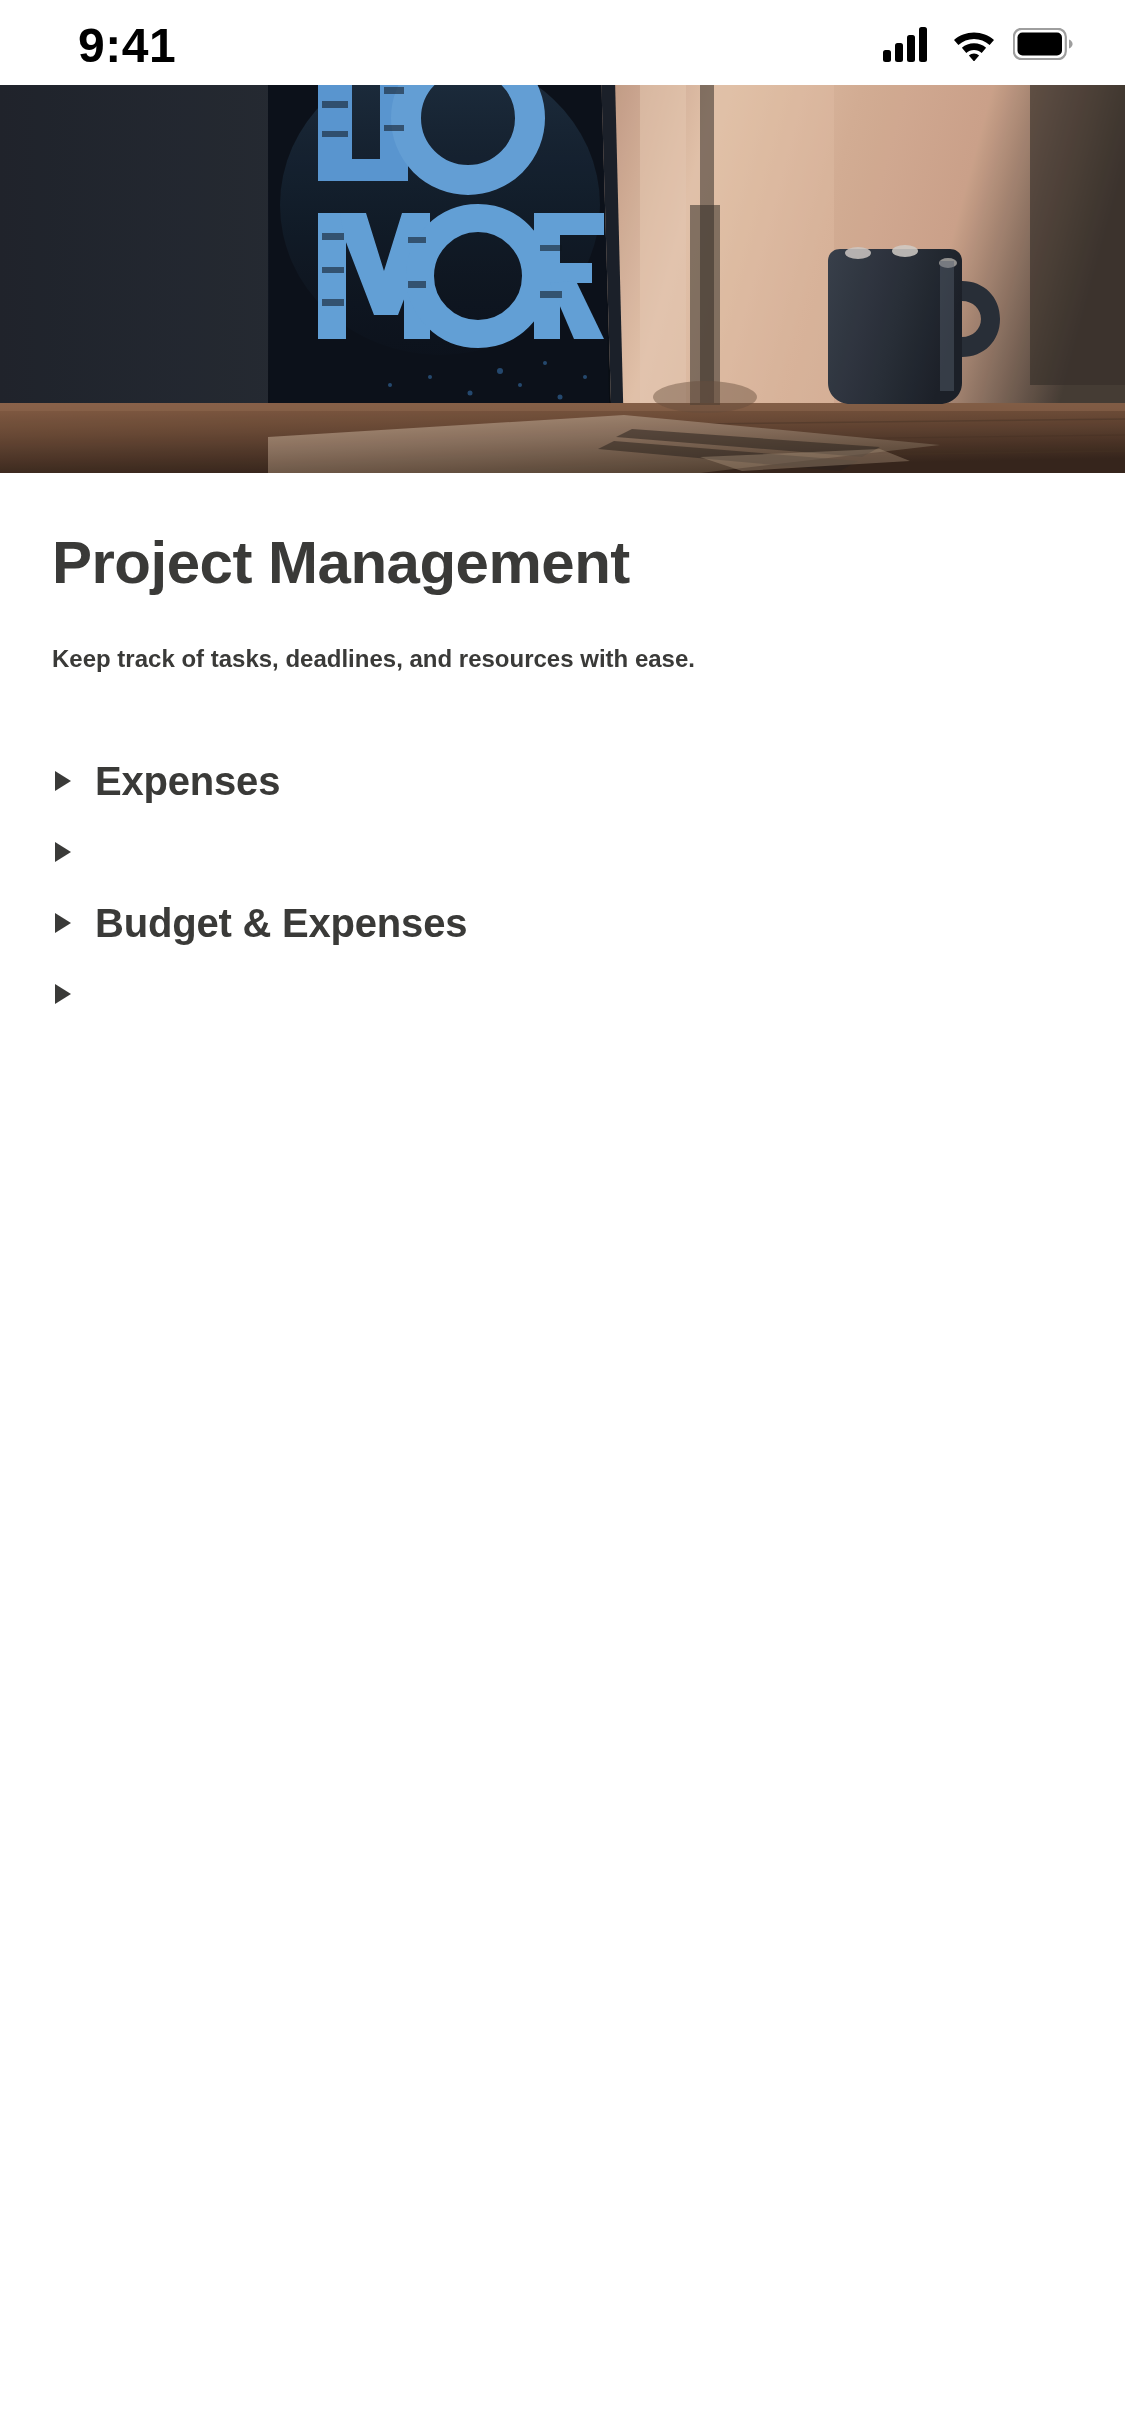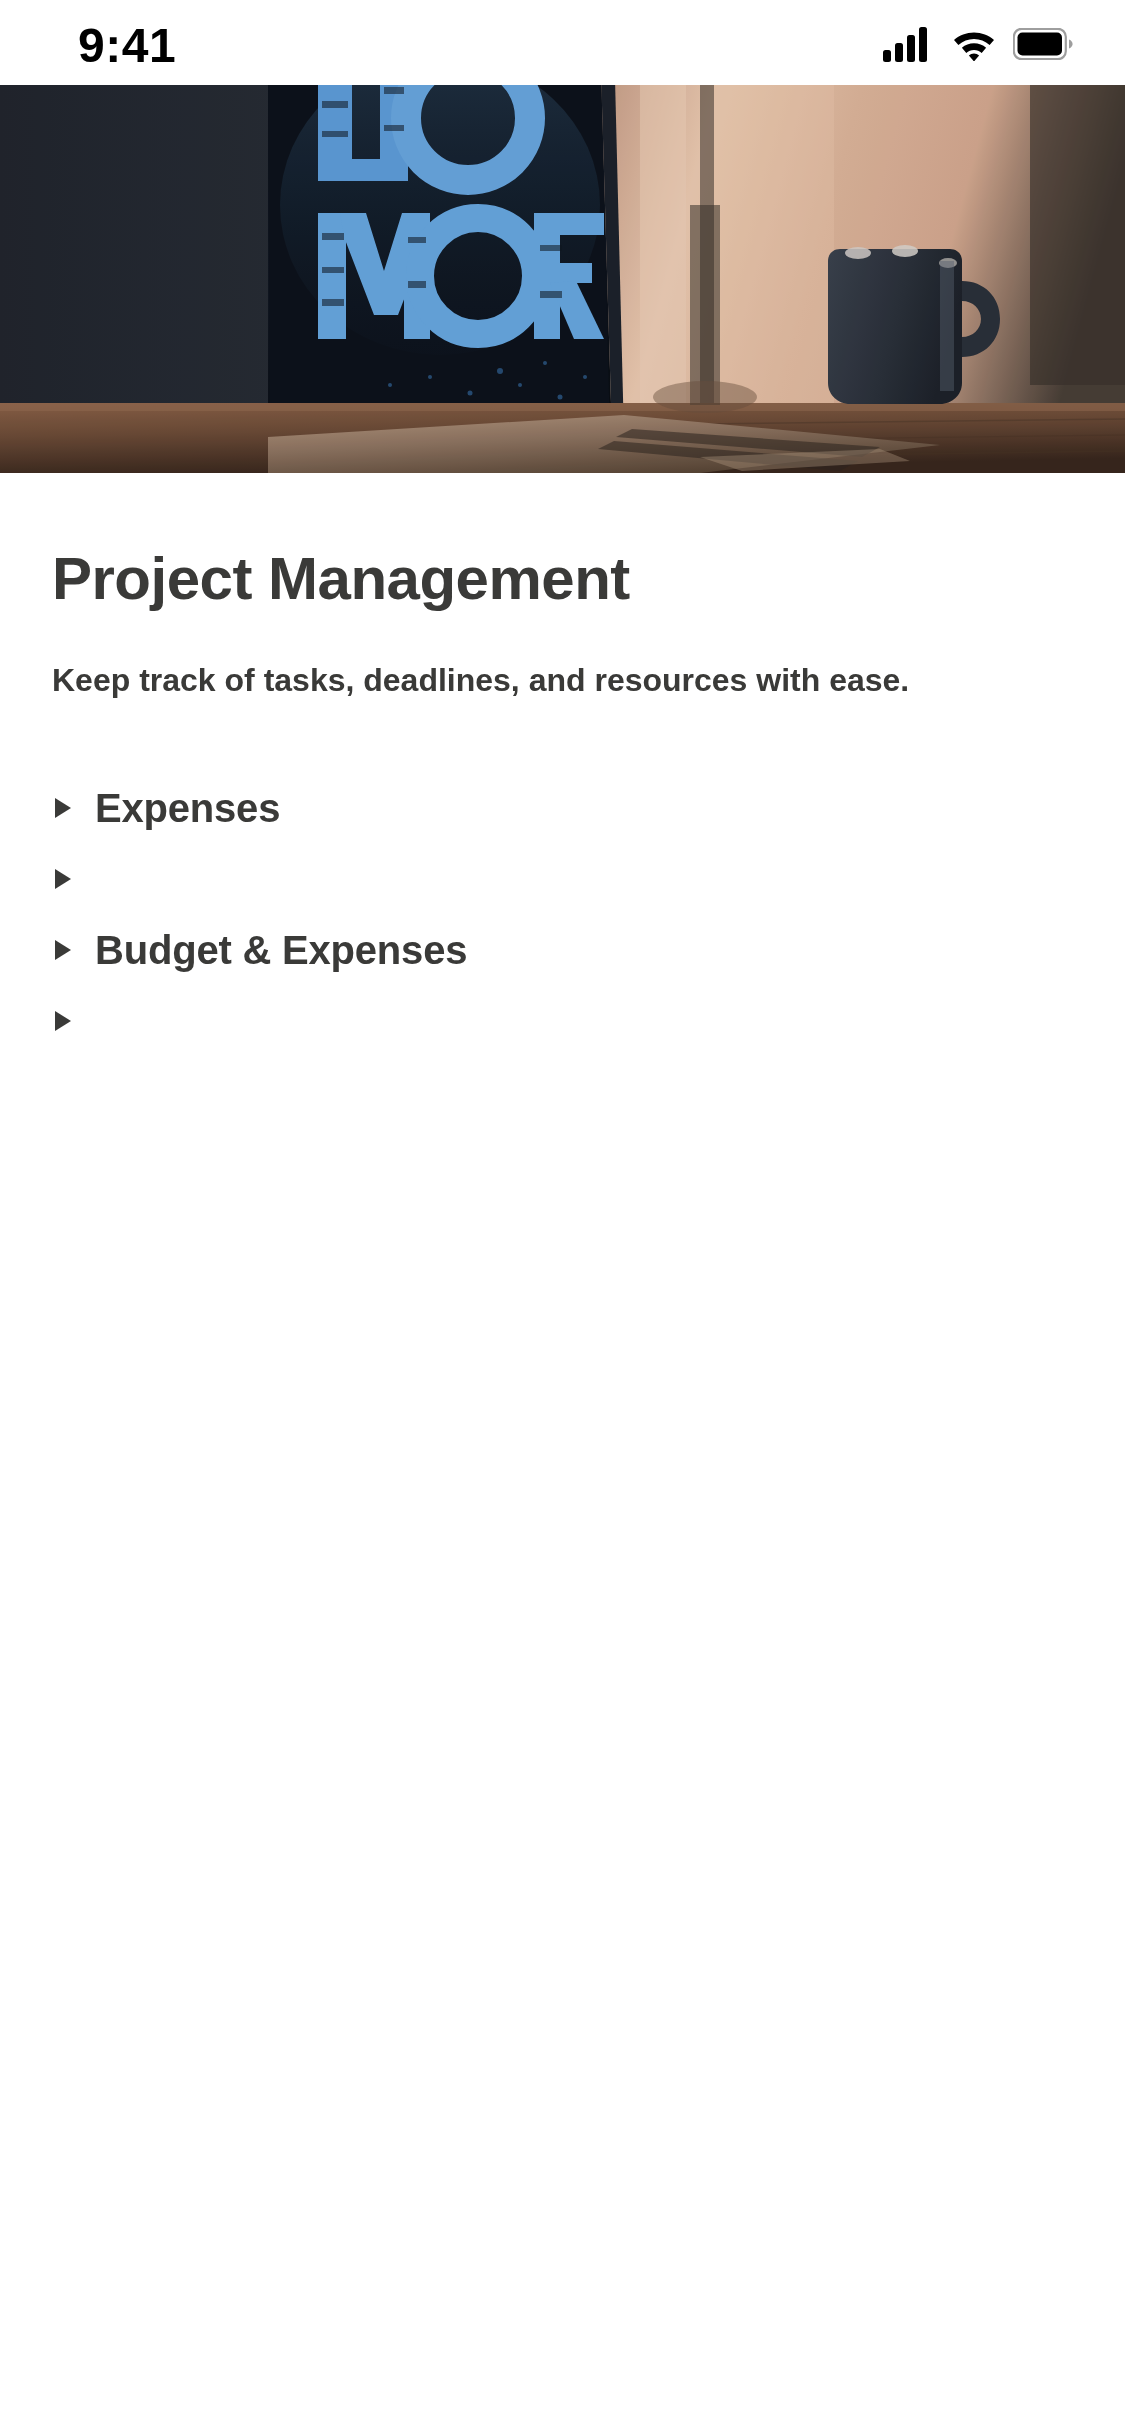--- a/index.html
+++ b/index.html
@@ -61,35 +61,35 @@
     height: 388px;
     flex: 0 0 388px;
     overflow: hidden;
     background: #14181f;
   }
   .hero svg { display: block; width: 100%; height: 100%; }
 
   
   .content {
     flex: 1 1 auto;
-    padding: 16px 52px;
+    padding: 0 52px;
     background: #ffffff;
   }
 
   .page-title {
     font-size: 60px;
     font-weight: 700;
     color: #3a3a38;
     letter-spacing: -0.5px;
     line-height: 1.1;
     margin-top: 57px;
   }
 
   .page-subtitle {
-    font-size: 32px;
+    font-size: 24px;
     font-weight: 700;
     color: #3a3a38;
     line-height: 1.35;
     margin-top: 47px;
   }
 
   .feature-list {
     list-style: none;
     margin-top: 82px;
   }

